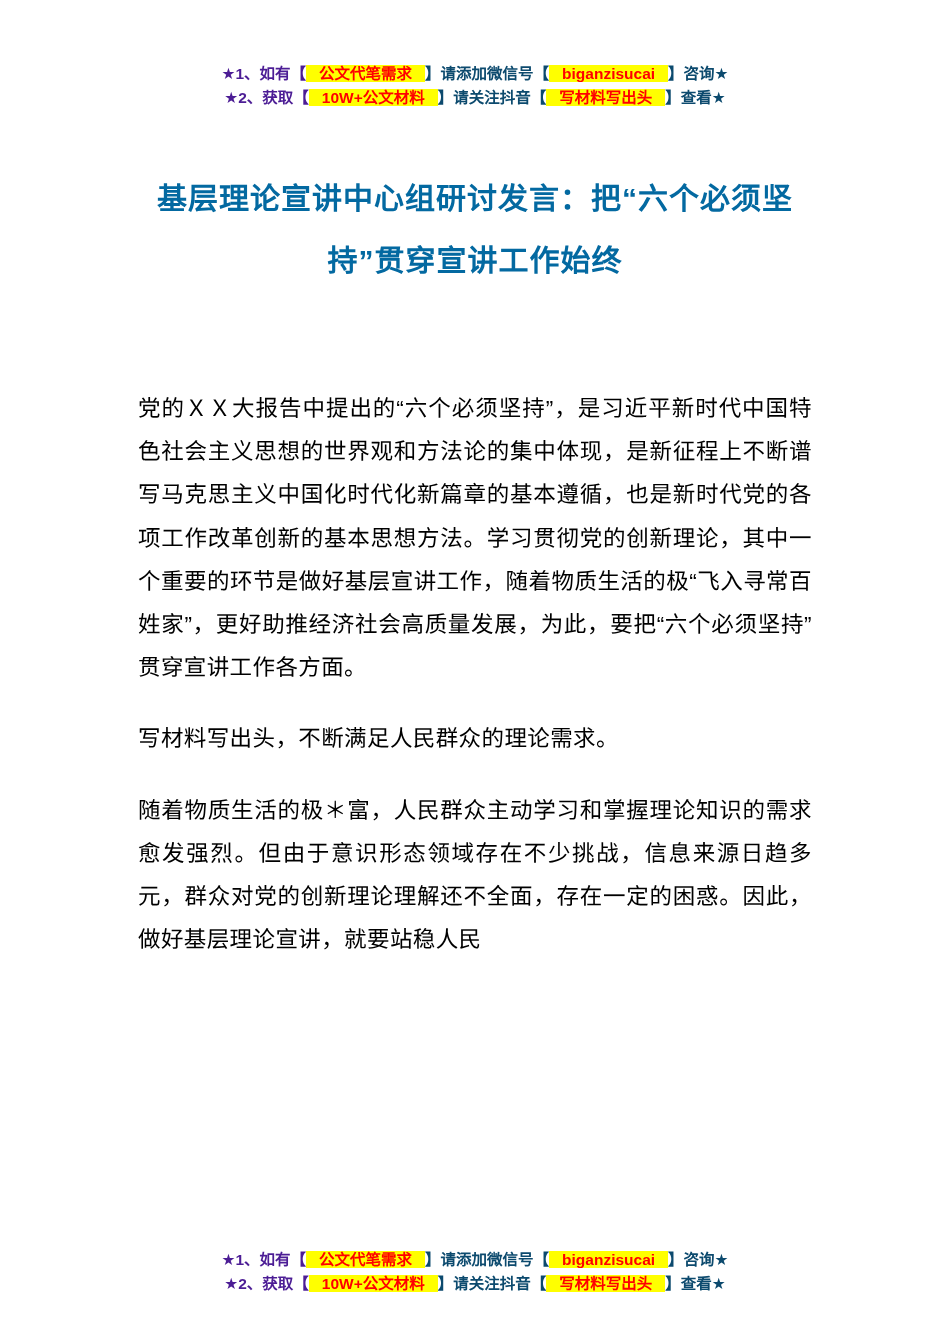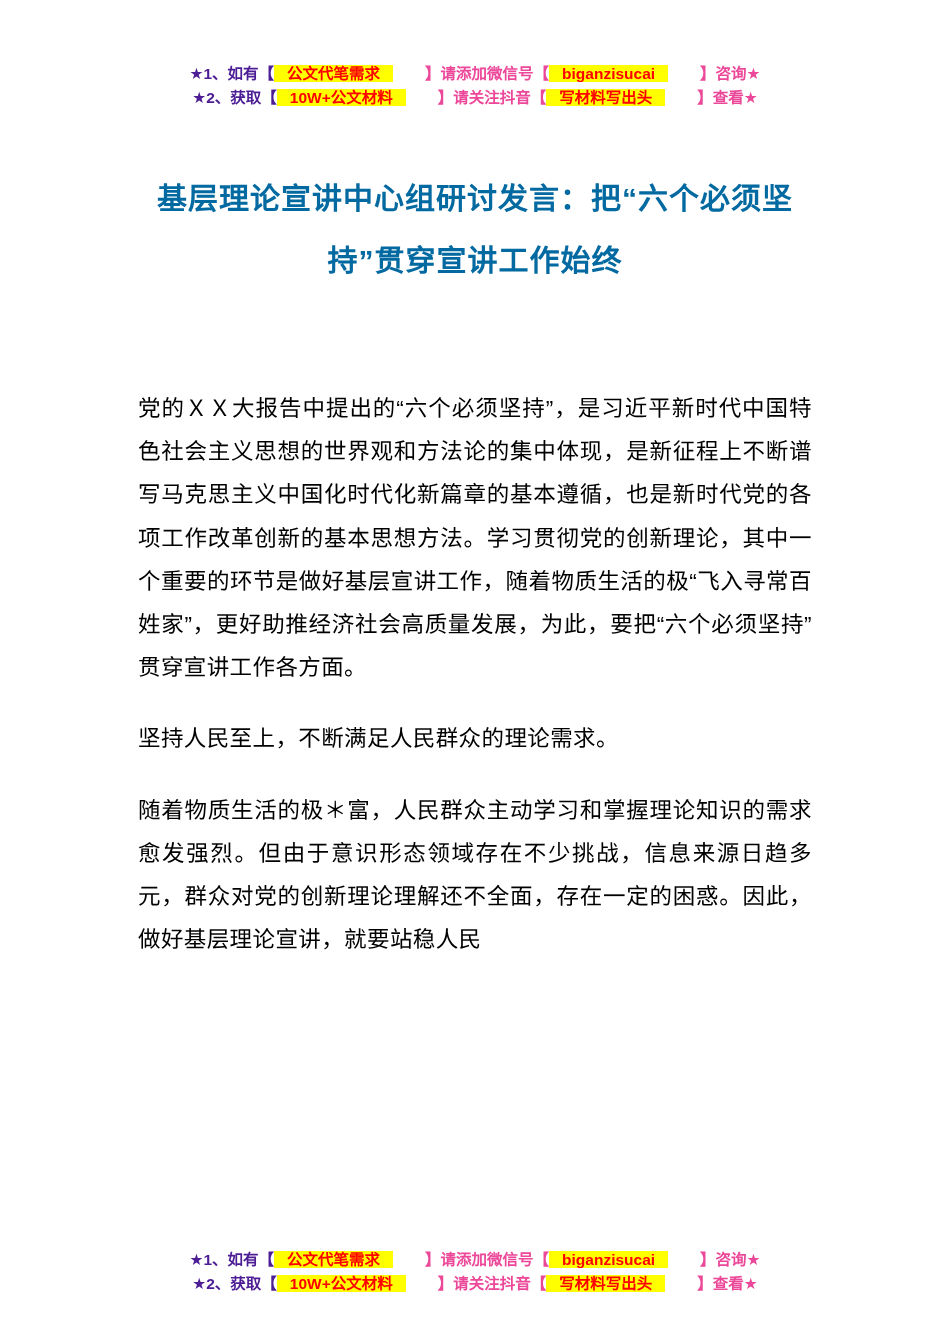--- a/index.html
+++ b/index.html
@@ -44,22 +44,21 @@
   }
   .promo-line {
     display: block;
   }
   .hl-yellow-red {
     background: #ffff00;
     color: #ff0000;
     padding: 0 13px;
   }
   .plain {
-    color: #ec4899;
-    padding-left: 32px;
+    color: #0c4a6e;
   }
   .star {
     color: #4c1d95;
   }
 
   
   .doc-title {
     margin: 58px 0 0 0;
     text-align: center;
     font-size: 30px;
@@ -93,21 +92,21 @@
 
   <div class="promo promo-top">
     <span class="promo-line"><span class="star">★1、如有【</span><span class="hl-yellow-red">公文代笔需求</span><span class="plain">】请添加微信号【</span><span class="hl-yellow-red">biganzisucai</span><span class="plain">】咨询★</span></span>
     <span class="promo-line"><span class="star">★2、获取【</span><span class="hl-yellow-red">10W+公文材料</span><span class="plain">】请关注抖音【</span><span class="hl-yellow-red">写材料写出头</span><span class="plain">】查看★</span></span>
   </div>
 
   <h1 class="doc-title">基层理论宣讲中心组研讨发言：把“六个必须坚持”贯穿宣讲工作始终</h1>
 
   <div class="body-block">
     <p class="para">党的ＸＸ大报告中提出的“六个必须坚持”，是习近平新时代中国特色社会主义思想的世界观和方法论的集中体现，是新征程上不断谱写马克思主义中国化时代化新篇章的基本遵循，也是新时代党的各项工作改革创新的基本思想方法。学习贯彻党的创新理论，其中一个重要的环节是做好基层宣讲工作，随着物质生活的极“飞入寻常百姓家”，更好助推经济社会高质量发展，为此，要把“六个必须坚持”贯穿宣讲工作各方面。</p>
-    <p class="para">坚持人民至上，不断满足人民群众的理论需求。</p>
+    <p class="para">写材料写出头，不断满足人民群众的理论需求。</p>
     <p class="para">随着物质生活的极＊富，人民群众主动学习和掌握理论知识的需求愈发强烈。但由于意识形态领域存在不少挑战，信息来源日趋多元，群众对党的创新理论理解还不全面，存在一定的困惑。因此，做好基层理论宣讲，就要站稳人民</p>
   </div>
 
   <div class="promo promo-bottom">
     <span class="promo-line"><span class="star">★1、如有【</span><span class="hl-yellow-red">公文代笔需求</span><span class="plain">】请添加微信号【</span><span class="hl-yellow-red">biganzisucai</span><span class="plain">】咨询★</span></span>
     <span class="promo-line"><span class="star">★2、获取【</span><span class="hl-yellow-red">10W+公文材料</span><span class="plain">】请关注抖音【</span><span class="hl-yellow-red">写材料写出头</span><span class="plain">】查看★</span></span>
   </div>
 
 </div>
 

